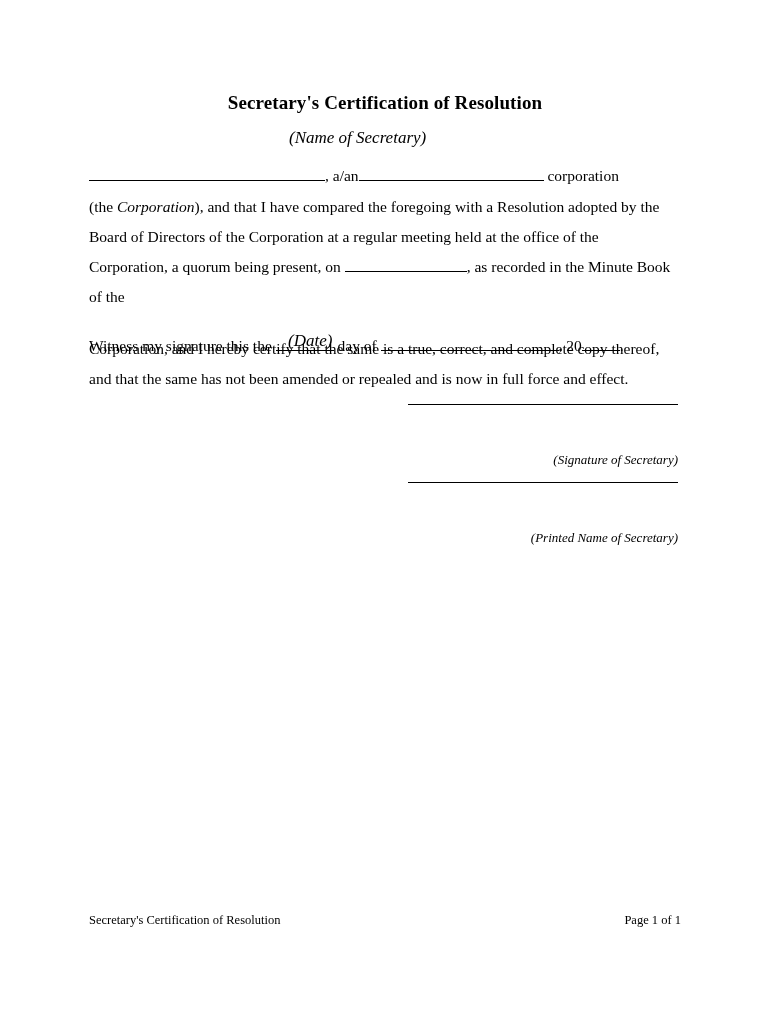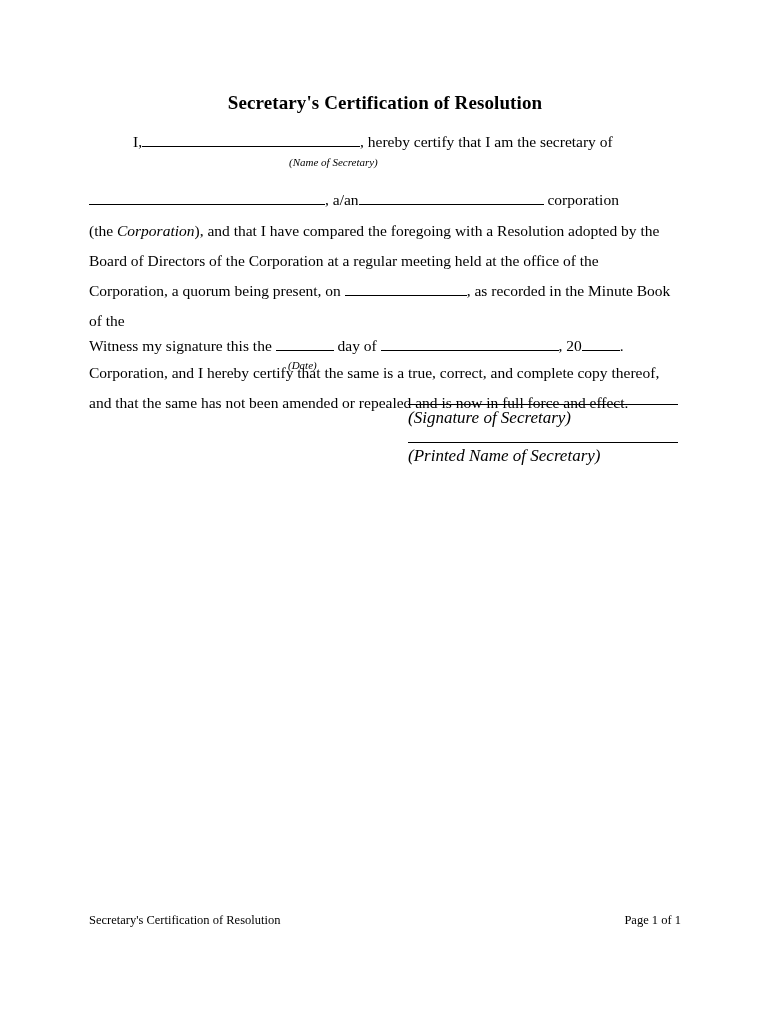--- a/index.html
+++ b/index.html
@@ -63,21 +63,21 @@
   .b-year      { width: 38px; }
 
   .caption-row {
     position: relative;
     height: 18px;
     font-size: 12.5px;
     font-style: italic;
   }
   .cap {
     position: absolute;
-    font-size: 11px;
+    font-size: 17px;
     font-style: italic;
     white-space: nowrap;
   }
   .para {
     margin-top: 0;
     font-size: 15.5px;
     line-height: 30px;
   }
   .para-wrap {
     width: 592px;
@@ -98,25 +98,26 @@
     left: 408px;
     top: 404px;
     width: 272px;
   }
   .sig-rule {
     width: 270px;
     border-bottom: 1px solid #000;
     height: 0;
   }
   .sig-cap {
-    text-align: left;
-    font-size: 17px;
+    text-align: right;
+    font-size: 13px;
     font-style: italic;
     padding-top: 3px;
     width: 270px;
+    margin-top: 44px;
   }
   .sig-gap { height: 14px; }
 
   .footer {
     position: absolute;
     left: 89px;
     top: 913px;
     width: 592px;
     font-size: 12.5px;
   }
@@ -135,23 +136,20 @@
 </style>
 </head>
 <body>
 
 <div class="page">
 
   <div class="doc-title">Secretary's Certification of Resolution</div>
 
   <div class="body-block">
 
-    <div class="line">
-      <span class="indent"></span><span>I,</span><span class="blank b-secretary"></span><span>, hereby certify that I am the secretary of</span>
-    </div>
 
     <div class="caption-row">
       <span class="cap" style="left:200px; top:-4px;">(Name of Secretary)</span>
     </div>
 
     <div class="line" style="margin-top:16px;">
       <span class="blank b-corp"></span><span>, a/an</span><span class="blank b-state"></span> <span>corporation</span>
     </div>
 
 

